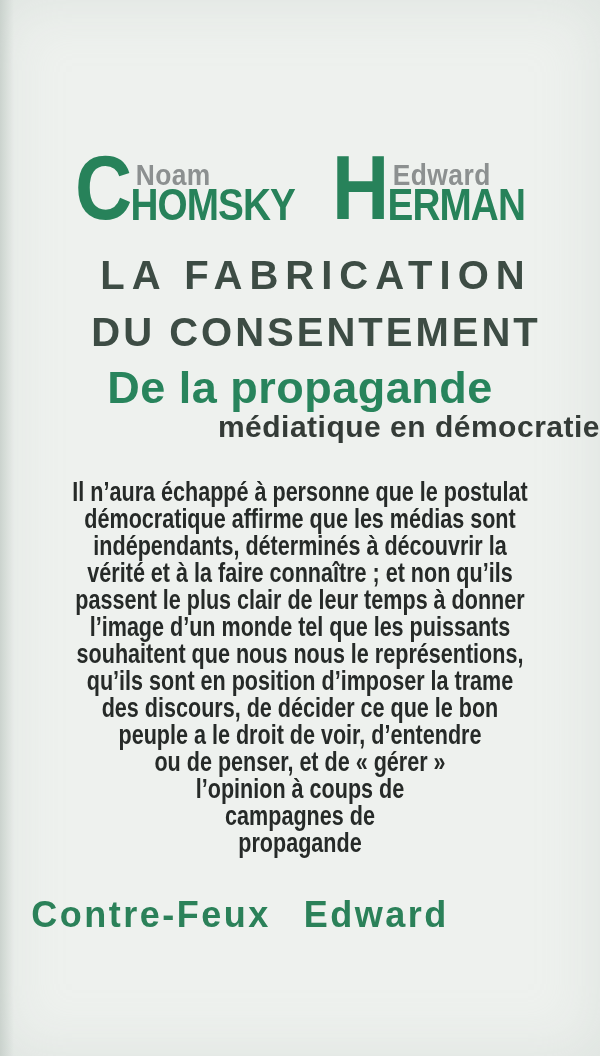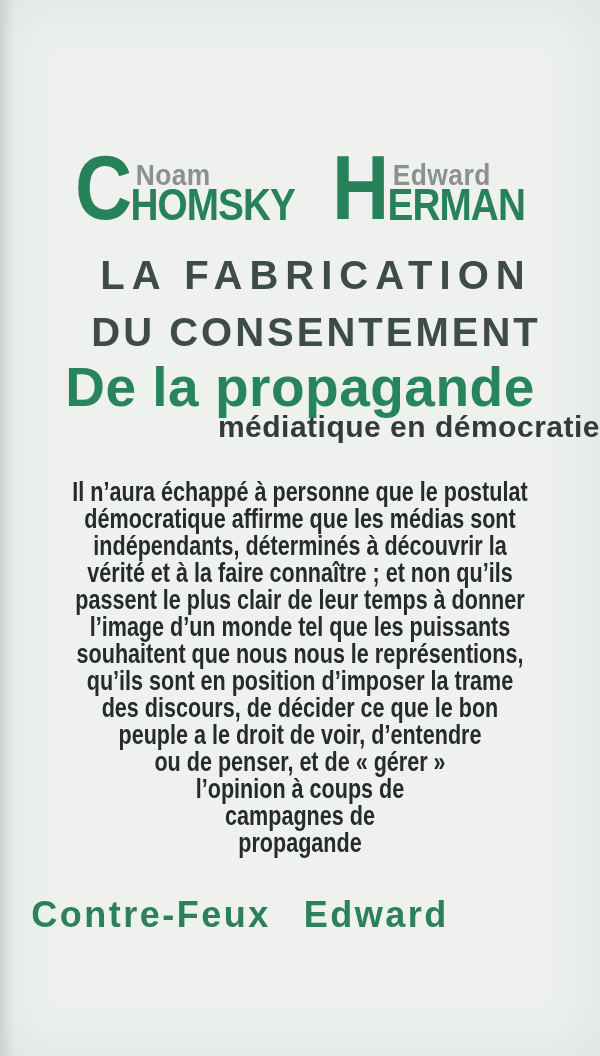--- a/index.html
+++ b/index.html
@@ -91,21 +91,21 @@
   .title-line2 { letter-spacing: 3px; margin-top: 10px; }
 
   
   .subtitle-primary {
     position: absolute;
     top: 365px;
     left: 0;
     width: 600px;
     text-align: center;
     color: #28845c;
-    font-size: 55px;
+    font-size: 45px;
     line-height: 45px;
     letter-spacing: 0.5px;
     white-space: nowrap;
   }
   .subtitle-secondary {
     position: absolute;
     top: 411px;
     left: 0;
     width: 600px;
     text-align: right;

